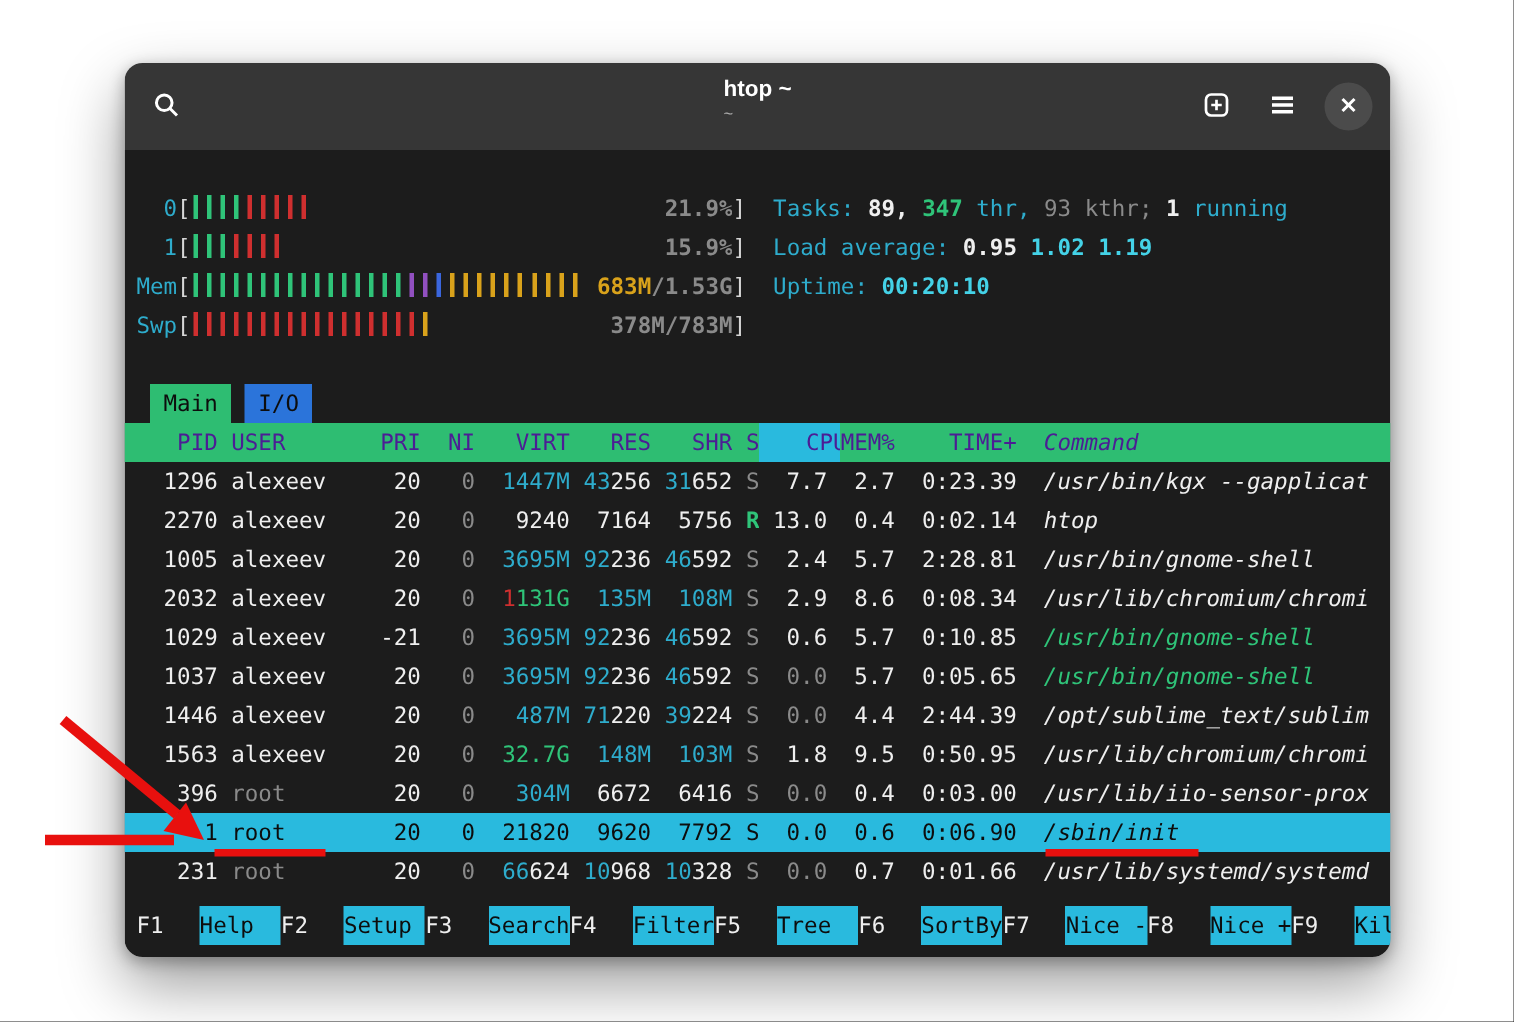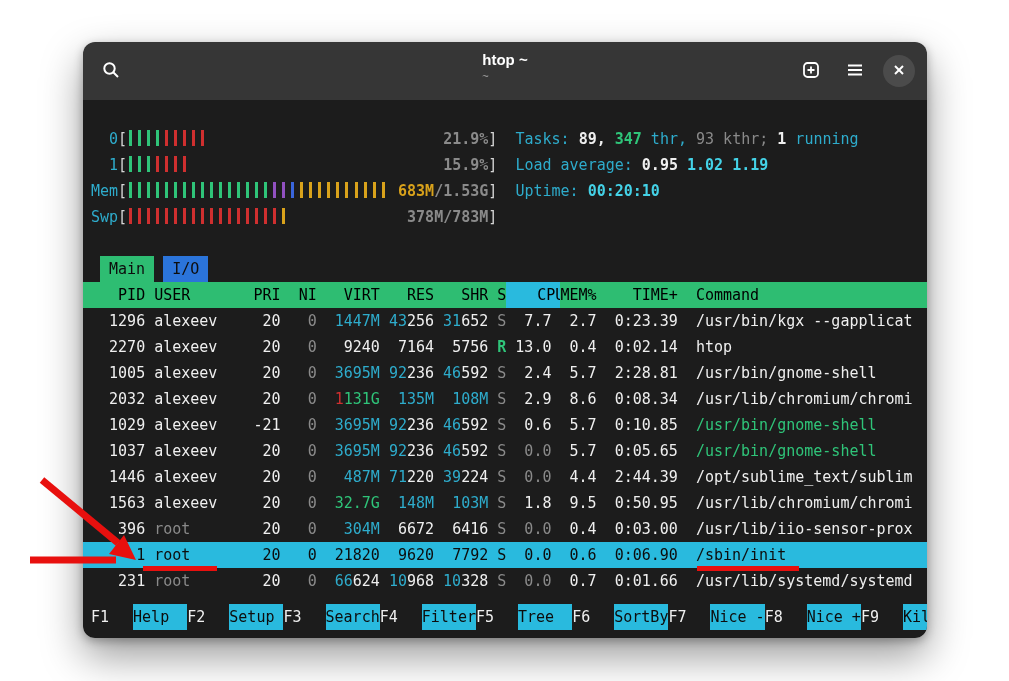--- a/index.html
+++ b/index.html
@@ -34,23 +34,23 @@
   .tab{display:inline-block;padding:0 1ch;color:#0d0d0d;cursor:pointer;}
   .tab + .tab{margin-left:1ch;}
   .bg-green{background:var(--headerbg,#2ebd72);}
   .bg-blue{background:var(--tabblue,#2b74da);}
   
   .cell{flex:0 0 auto;white-space:pre;overflow:hidden;box-sizing:border-box;}
   .a-r{text-align:right;}.a-l{text-align:left;}
   .cell-pid{width:6ch}.cell-gap{width:1ch}.cell-user{width:10ch}.cell-pri{width:4ch}.cell-ni{width:4ch}
   .cell-virt{width:7ch}.cell-res{width:6ch}.cell-shr{width:6ch}.cell-s{width:2ch}
   .cell-cpu{width:6ch}.cell-mem{width:4ch}.cell-time{width:9ch}
-  .cell-cmd{flex:1 1 auto;padding-left:2ch;}
+  .cell-cmd{flex:1 1 auto;padding-left:2ch;font-style:italic;}
   .header{background:var(--headerbg,#2ebd72);}
-  .header .cell{color:#000000;}
+  .header .cell{color:#4c1d95;}
   .header .cell-cpu{background:var(--rowhl,#29bade);padding-left:31px;}
   .prow{cursor:pointer;}
   .prow .cell-cpu{padding-right:1ch;}
   .prow.hl{background:var(--rowhl,#29bade);}
   
   .fnbar{display:flex;height:26px;line-height:26px;padding:0 8px;margin-top:10px;white-space:pre;}
   .fpair{display:flex;cursor:pointer;justify-content:space-between;}
   .fpair:last-child{flex:1;}
   .fkey{color:var(--white,#efefef);}
   .flabel{background:var(--rowhl,#29bade);color:#0d0d0d;width:6ch;overflow:hidden;margin-left:24px;}

